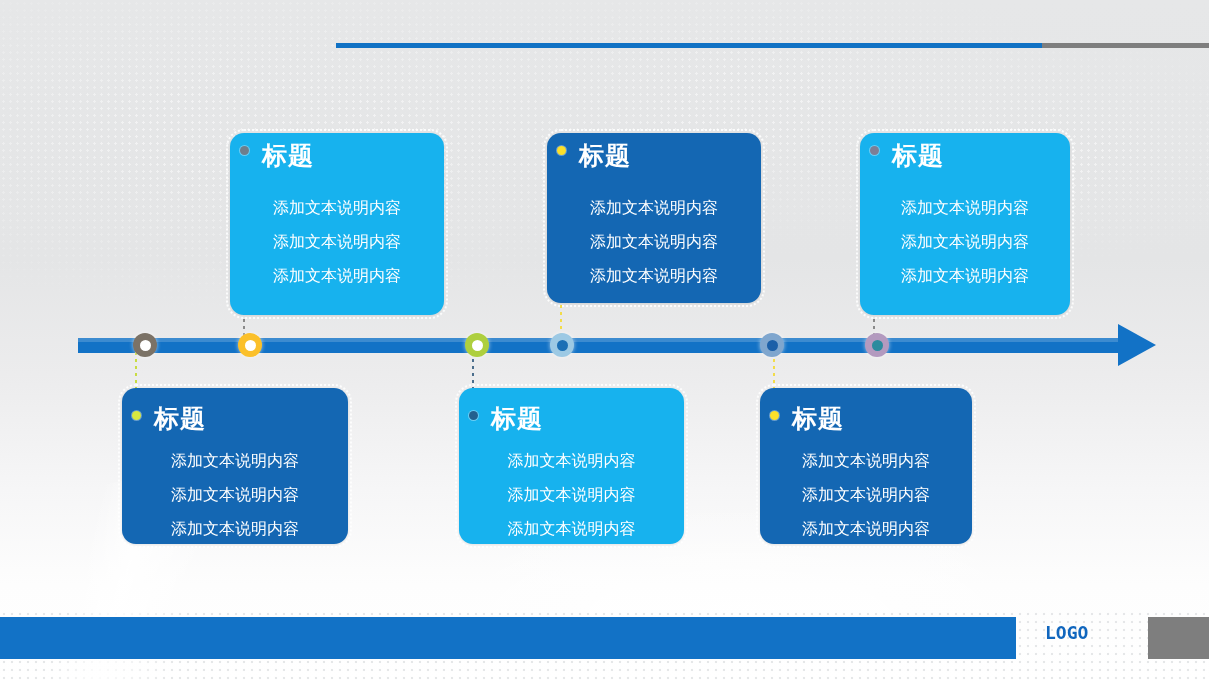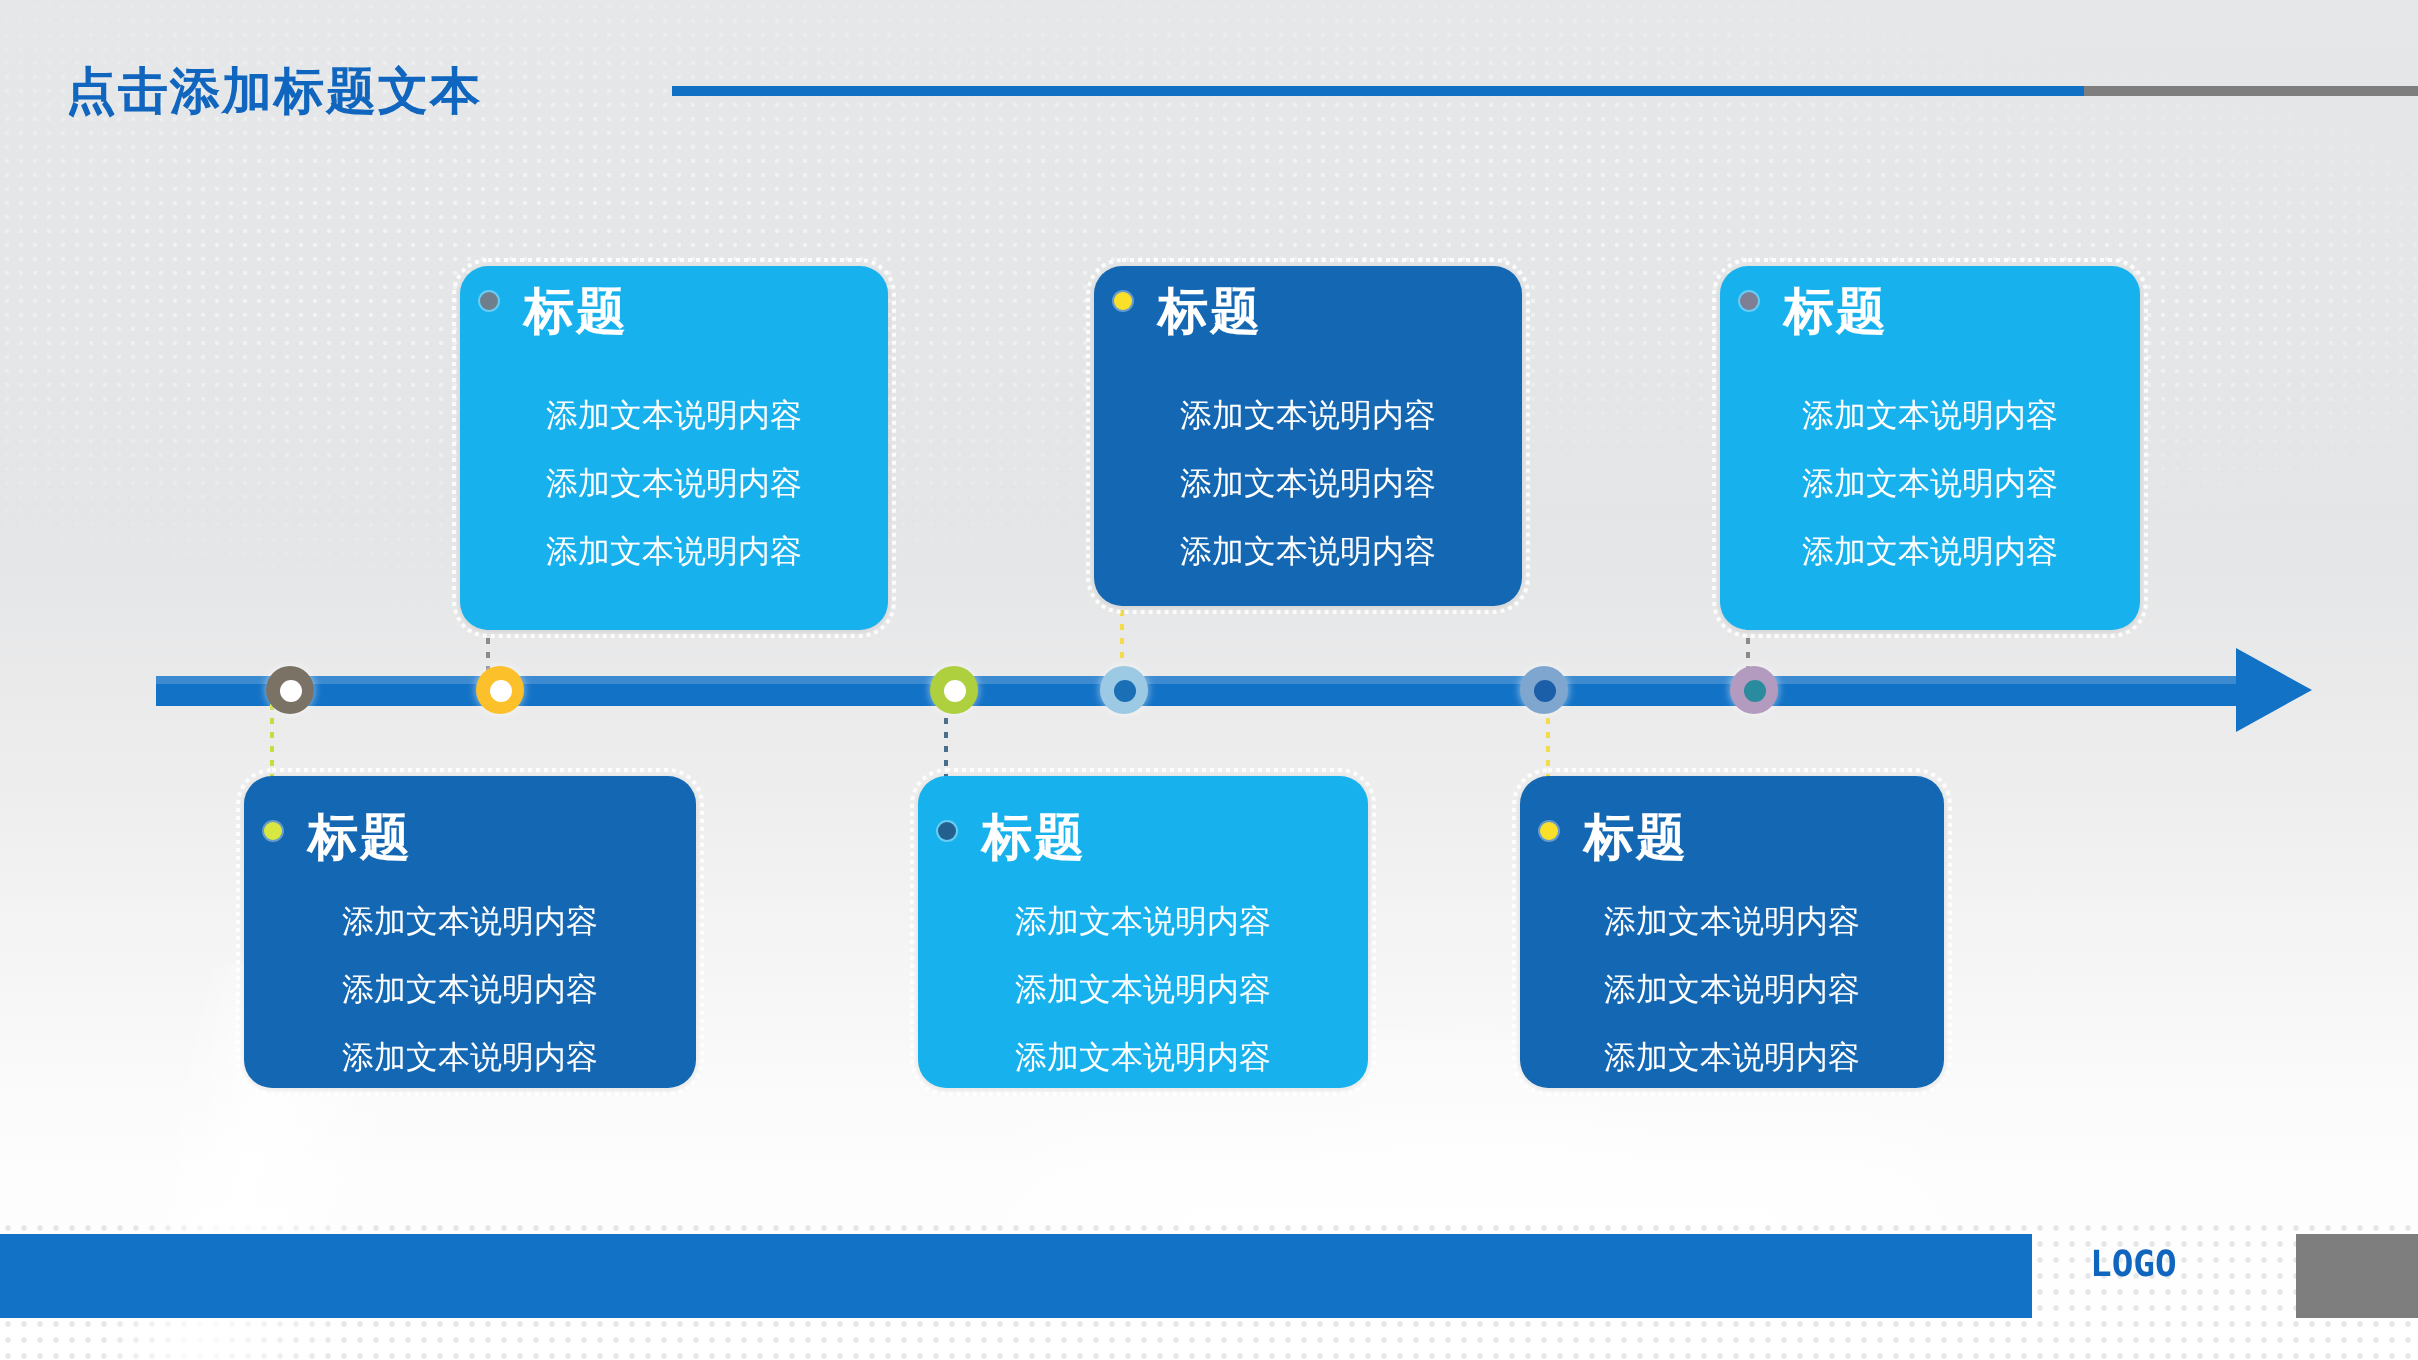--- a/index.html
+++ b/index.html
@@ -203,21 +203,20 @@
 </head>
 <body>
 
 <div id="slide">
 
   <div class="dot-texture"></div>
   <div class="sheen2"></div>
   <div class="dot-texture-bottom"></div>
   <div class="sheen"></div>
 
-  <div class="header-title">点击添加标题文本</div>
   <div class="header-rule-blue"></div>
   <div class="header-rule-gray"></div>
 
   <div class="timeline-bar"></div>
   <div class="timeline-arrow"></div>
 
   <div id="dynamic-layer">
       <div class="connector" style="left: 244px; color: rgb(138, 138, 138); top: 151px; height: 194px;">
         <div class="connector-inner"></div>
       </div>

